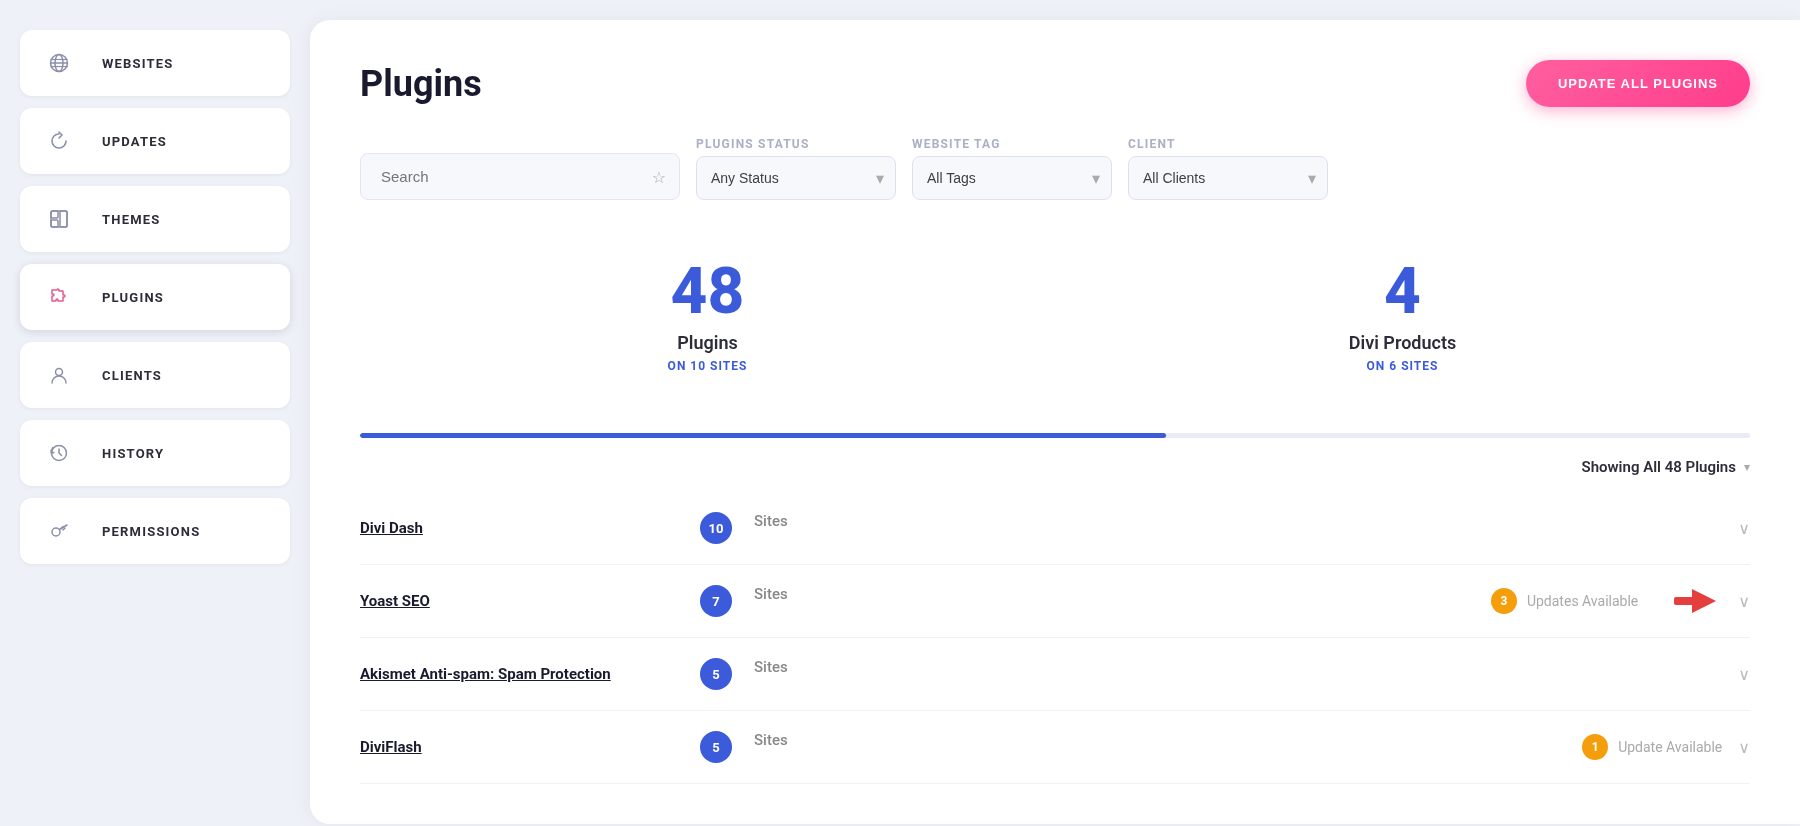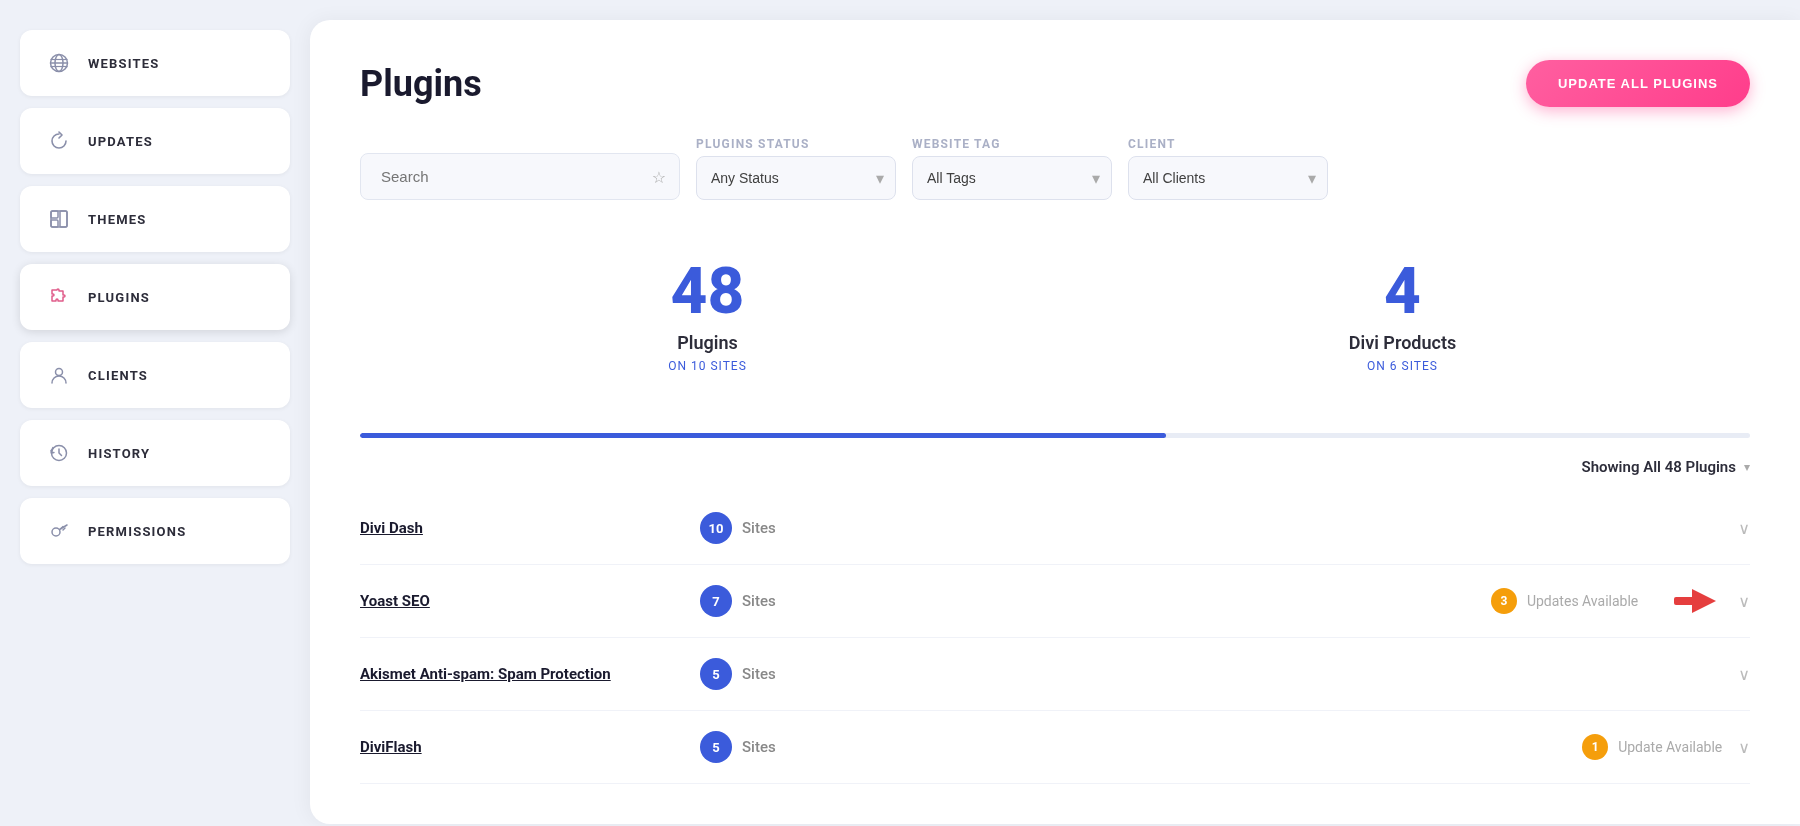--- a/index.html
+++ b/index.html
@@ -20,21 +20,21 @@
       flex-direction: column;
       gap: 12px;
       flex-shrink: 0;
     }
     .sidebar-item {
       background: #fff;
       border-radius: 12px;
       padding: 22px 28px;
       display: flex;
       align-items: center;
-      gap: 18px;
+      gap: 32px;
       cursor: pointer;
       box-shadow: 0 1px 4px rgba(0,0,0,0.06);
     }
     .sidebar-item.active {
       background: #fff;
       box-shadow: 0 2px 10px rgba(0,0,0,0.12);
     }
     .sidebar-item-icon {
       width: 22px;
       height: 22px;
@@ -178,21 +178,21 @@
       margin-bottom: 8px;
     }
     .stat-title {
       font-size: 18px;
       font-weight: 600;
       color: #2d2d3a;
       margin-bottom: 6px;
     }
     .stat-sub {
       font-size: 12px;
-      font-weight: 400;
+      font-weight: 700;
       color: #3b5bdb;
       letter-spacing: 1px;
       text-transform: uppercase;
     }
 
     
     .progress-bar-wrap {
       height: 5px;
       background: #e8ecf5;
       border-radius: 3px;
@@ -238,22 +238,22 @@
     }
     .plugin-name {
       font-size: 15px;
       font-weight: 700;
       color: #1a1a2e;
       flex: 0 0 320px;
       text-decoration: underline;
     }
     .sites-badge {
       display: flex;
-      align-items: center;
-      gap: 10px;
+      align-items: flex-start;
+      gap: 22px;
     }
     .badge-circle {
       width: 32px;
       height: 32px;
       border-radius: 50%;
       display: flex;
       align-items: center;
       justify-content: center;
       font-size: 13px;
       font-weight: 700;

